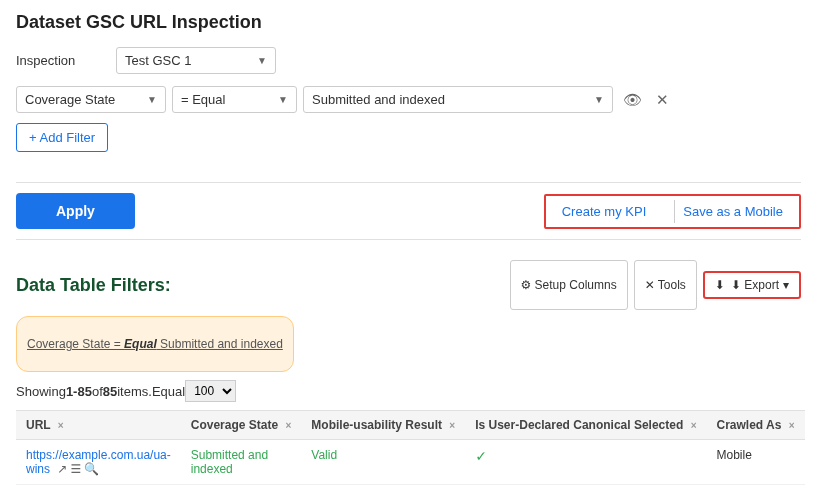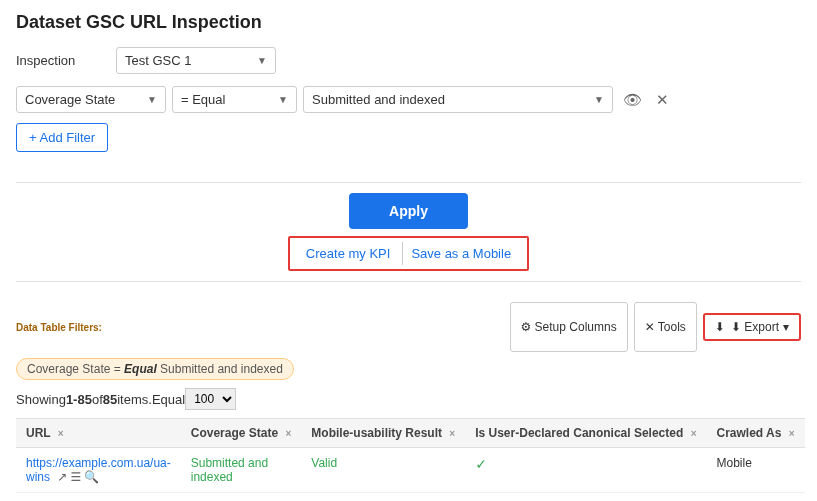--- a/index.html
+++ b/index.html
@@ -101,42 +101,40 @@
       margin-bottom: 20px;
     }
 
     .action-row {
       display: flex;
       align-items: center;
       justify-content: space-between;
       margin-bottom: 20px;
       padding-bottom: 10px;
       border-bottom: 1px solid #e0e0e0;
-      flex-direction: column;
     }
 
     .apply-btn {
       background: #1a73e8;
       color: #fff;
       border: none;
       border-radius: 4px;
       padding: 10px 40px;
       font-size: 14px;
       font-weight: 600;
       cursor: pointer;
     }
 
     .kpi-problem-group {
       display: flex;
       align-items: center;
-      gap: 0;
+      gap: 16px;
       border: 2px solid #e53935;
       border-radius: 2px;
       padding: 4px 8px;
-      margin-top: 7px;
     }
 
     .kpi-btn {
       background: none;
       border: none;
       color: #1a73e8;
       font-size: 13px;
       cursor: pointer;
       padding: 4px 8px;
     }
@@ -157,23 +155,23 @@
     }
 
     .data-table-header {
       display: flex;
       align-items: center;
       justify-content: space-between;
       margin-bottom: 6px;
     }
 
     .data-table-title {
-      font-size: 10px;
+      font-size: 18px;
       font-weight: 600;
-      color: #a16207;
+      color: #14532d;
     }
 
     .table-tools-group {
       display: flex;
       align-items: center;
       gap: 6px;
     }
 
     .tool-btn {
       border: 1px solid #ccc;
@@ -200,24 +198,25 @@
       align-items: center;
       gap: 4px;
     }
 
     .filter-chip {
       display: inline-flex;
       align-items: center;
       background: #fff3e0;
       border: 1px solid #ffcc80;
       border-radius: 12px;
-      padding: 3px 10px;
+      padding: 20px 10px;
       font-size: 12px;
       color: #555;
       margin-bottom: 8px;
+      text-decoration: underline;
     }
 
     .filter-chip em {
       font-style: italic;
       font-weight: 600;
       color: #333;
     }
 
     .showing-row {
       display: flex;

